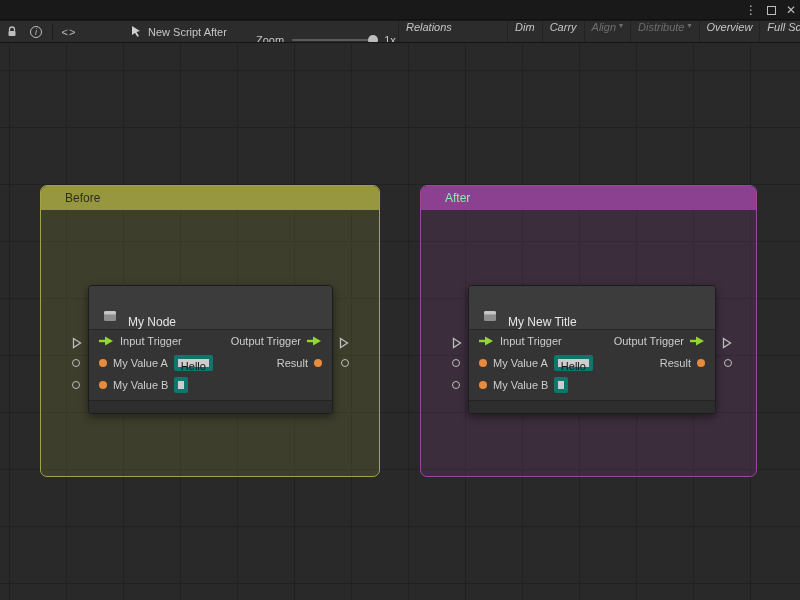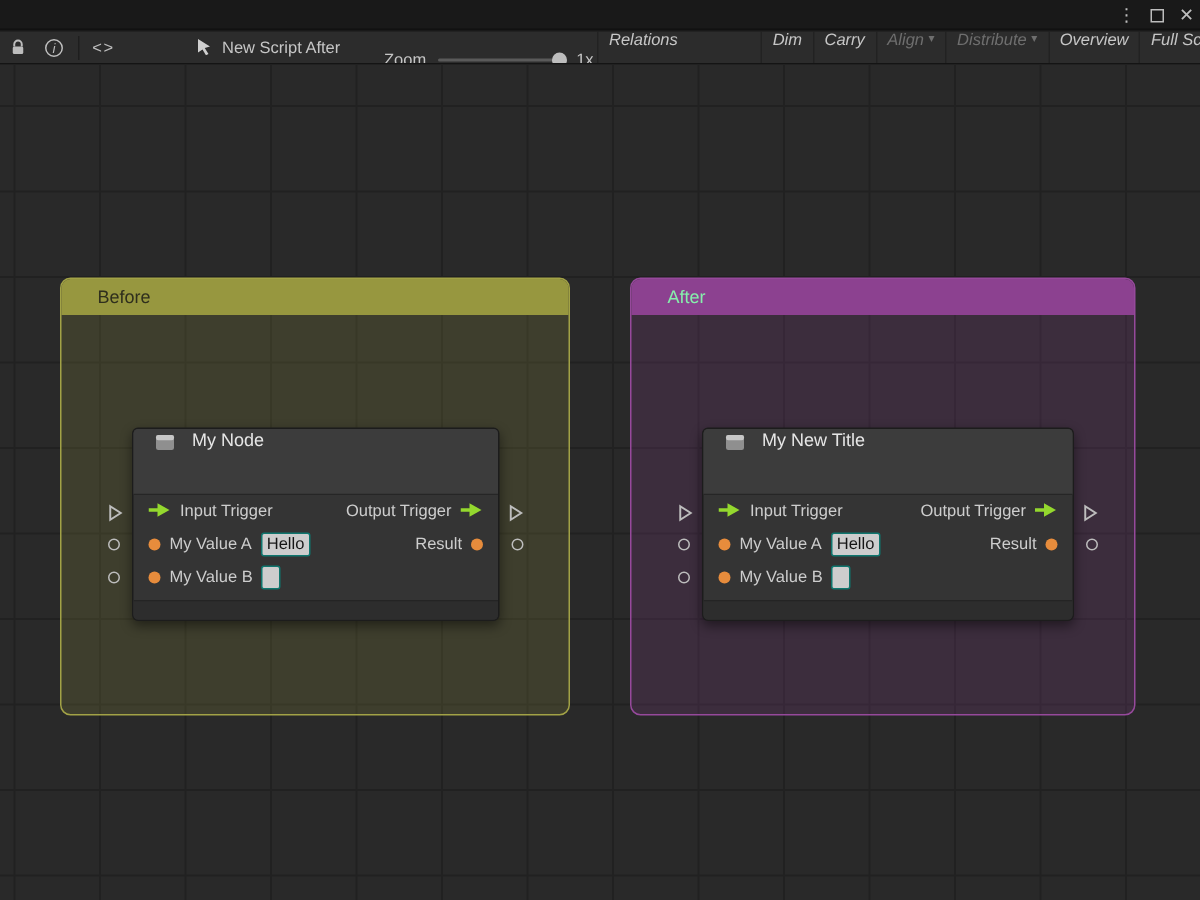--- a/index.html
+++ b/index.html
@@ -37,27 +37,27 @@
   
   .group{position:absolute;border-radius:7px;z-index:1;}
   .group-header{height:24px;display:flex;align-items:center;padding:0 24px;font-size:12px;border-radius:6px 6px 0 0;}
   .group-before{border:1px solid #a2a246;background:rgba(151,151,63,0.20);}
   .group-before .group-header{background:#97973f;color:#2f2f1d;}
   .group-after{border:1px solid #96499b;background:rgba(140,65,144,0.20);}
   .group-after .group-header{background:#8c4190;color:#86efac;}
 
   
   .node{position:absolute;z-index:2;background:#343434;border:1px solid #1c1c1c;border-radius:4px;box-shadow:0 3px 8px rgba(0,0,0,0.45);}
-  .node-header{height:44px;background:#3c3c3c;border-bottom:1px solid #262626;display:flex;align-items:flex-start;gap:9px;padding:0 12px;border-radius:3px 3px 0 0;}
+  .node-header{height:44px;background:#3c3c3c;border-bottom:1px solid #262626;display:flex;align-items:flex-end;gap:9px;padding:0 12px;border-radius:3px 3px 0 0;}
   .node-title{font-size:12px;color:#e6e6e6;}
   .node-row{height:22px;display:flex;align-items:center;justify-content:space-between;padding:0 10px;}
   .cluster{display:flex;align-items:center;gap:6px;}
   .plabel{font-size:11px;color:#cdcdcd;}
   .dot{width:8px;height:8px;border-radius:50%;background:#e78c3c;flex:0 0 auto;}
-  .field{height:16px;min-width:10px;background:#cdcdcd;border:1px solid #0f766e;border-radius:2px;color:#161616;font-size:11px;line-height:14px;padding:0 3px;}
+  .field{height:16px;min-width:10px;background:#cdcdcd;border:4px solid #0f766e;border-radius:2px;color:#161616;font-size:11px;line-height:14px;padding:0 3px;}
   .field.small{width:13px;}
   .node-body{padding-bottom:4px;}
   .node-footer{height:13px;border-top:1px solid #242424;background:#2d2d2d;border-radius:0 0 3px 3px;}
   .port{position:absolute;}
   .port.circ{width:8px;height:8px;border:1.5px solid #bdbdbd;border-radius:50%;background:transparent;}
 </style>
 </head>
 <body>
 
 <div class="app">

